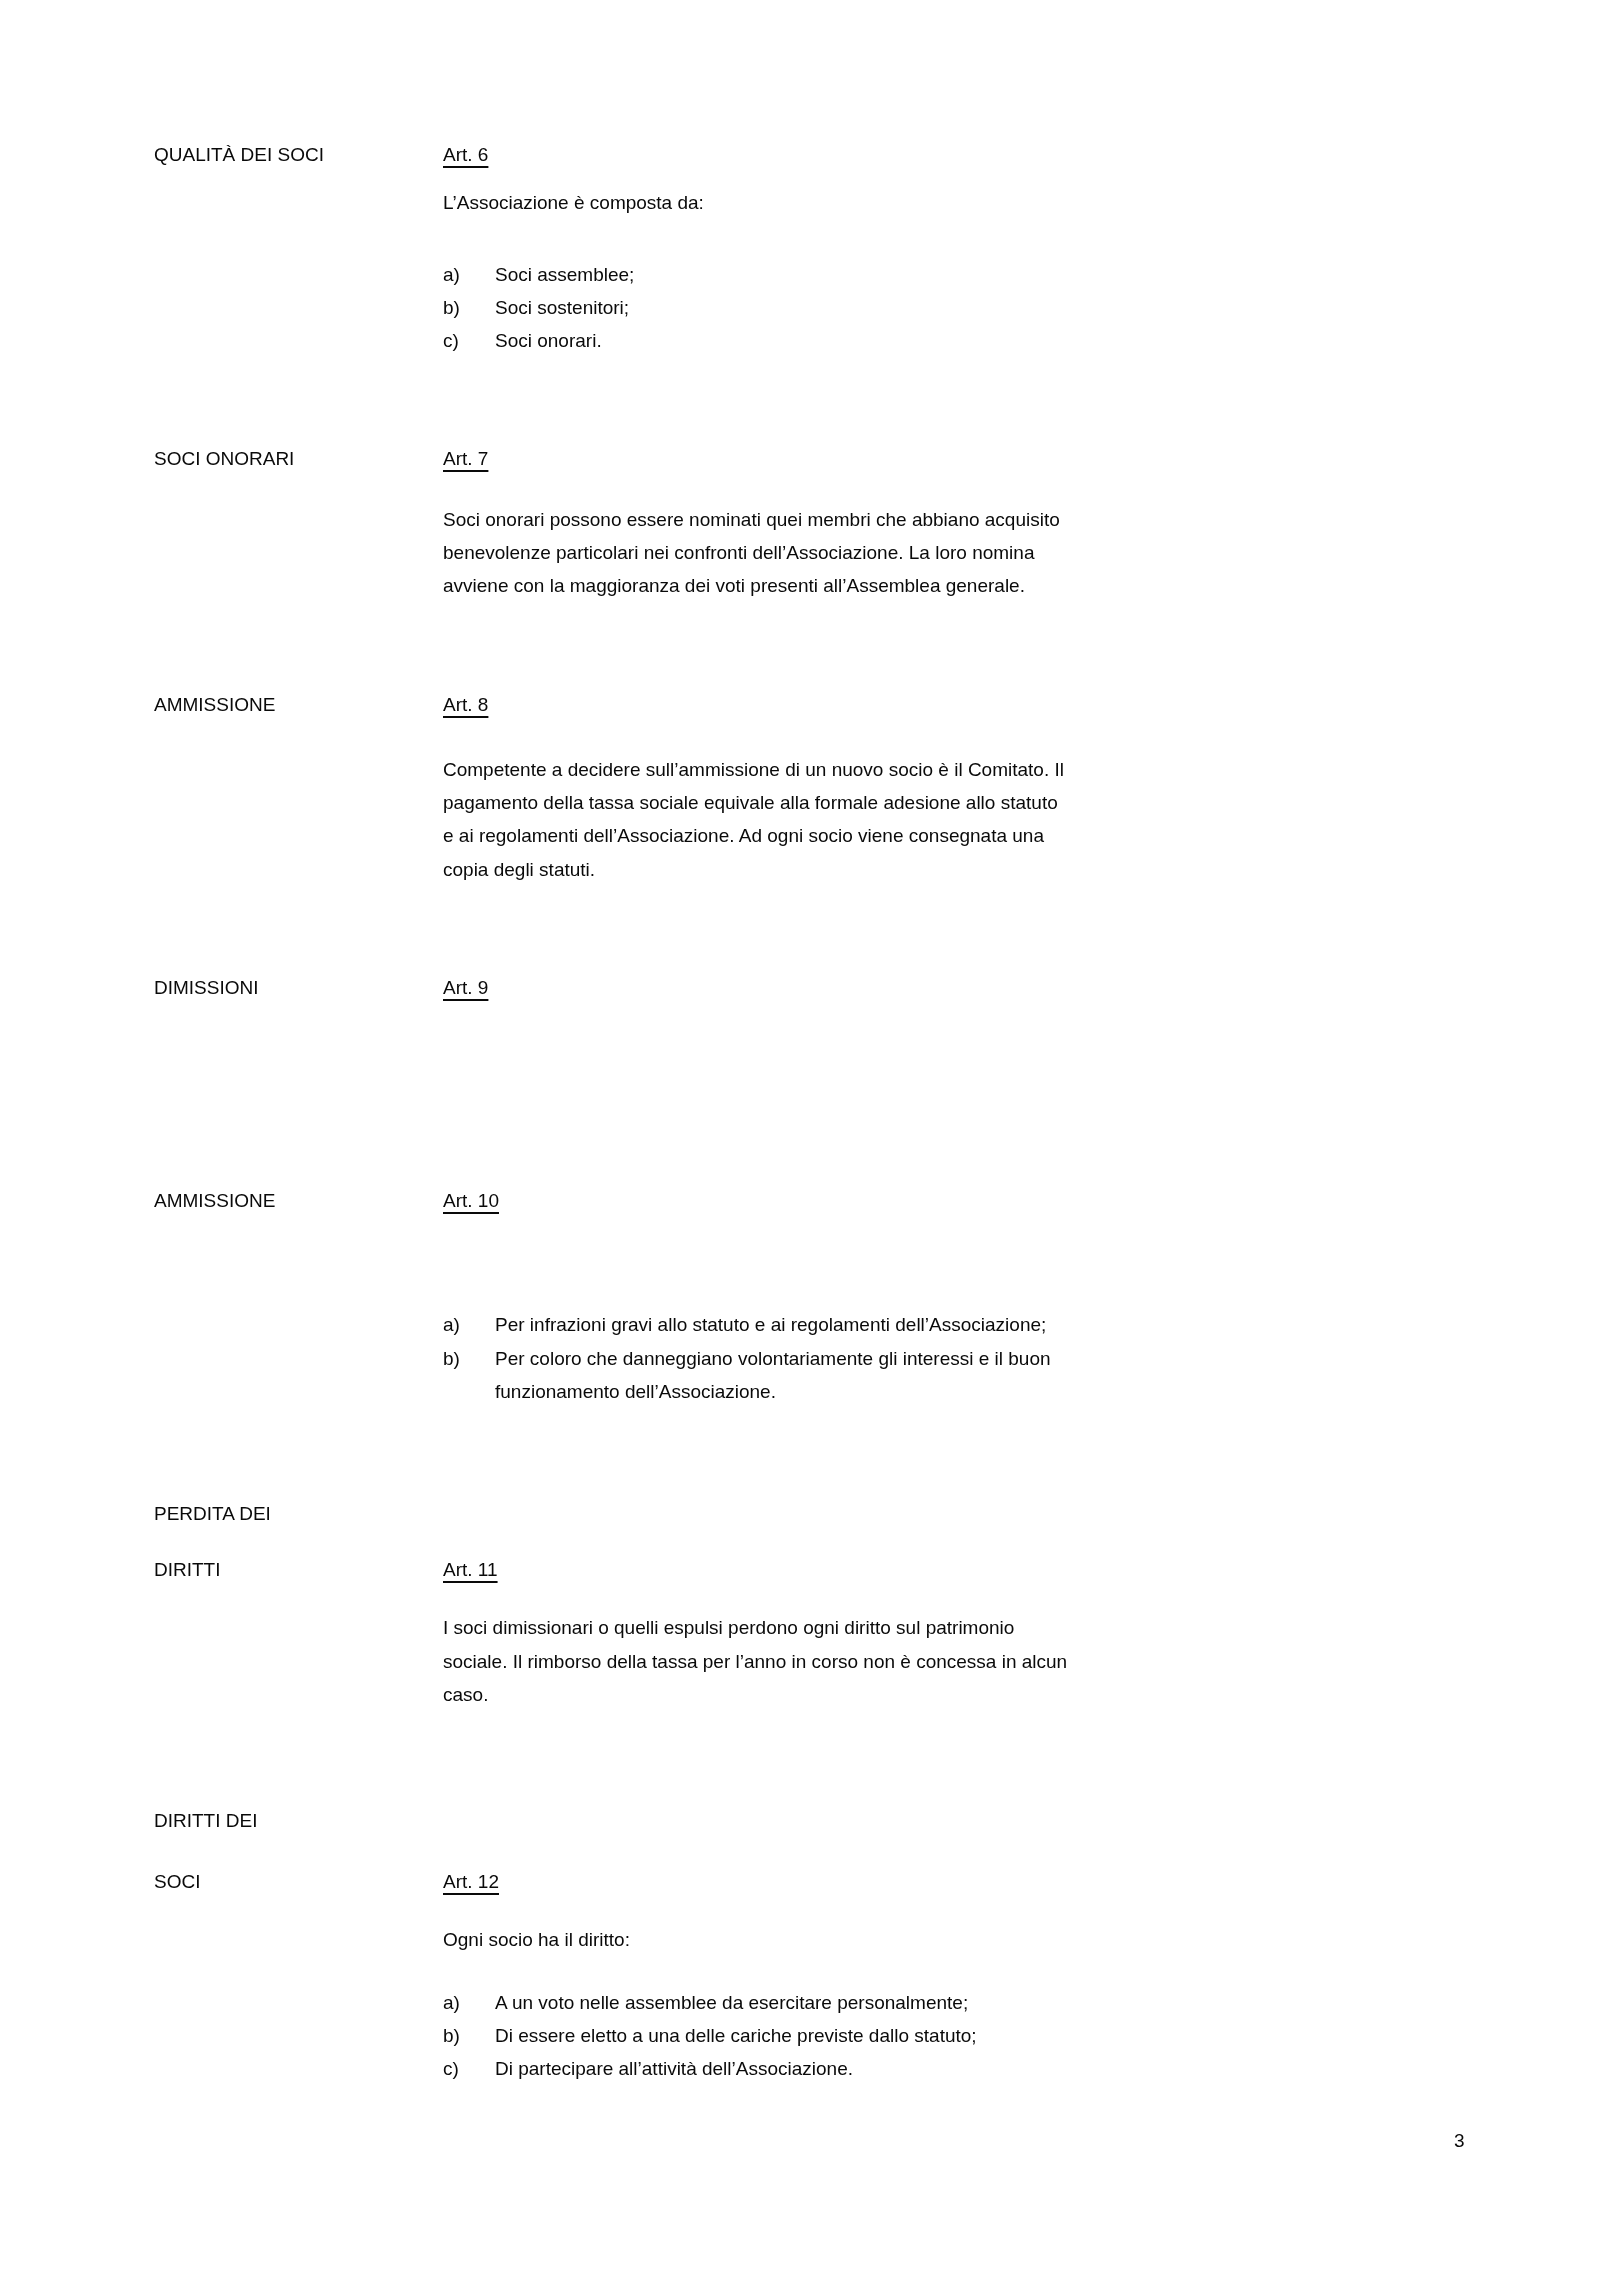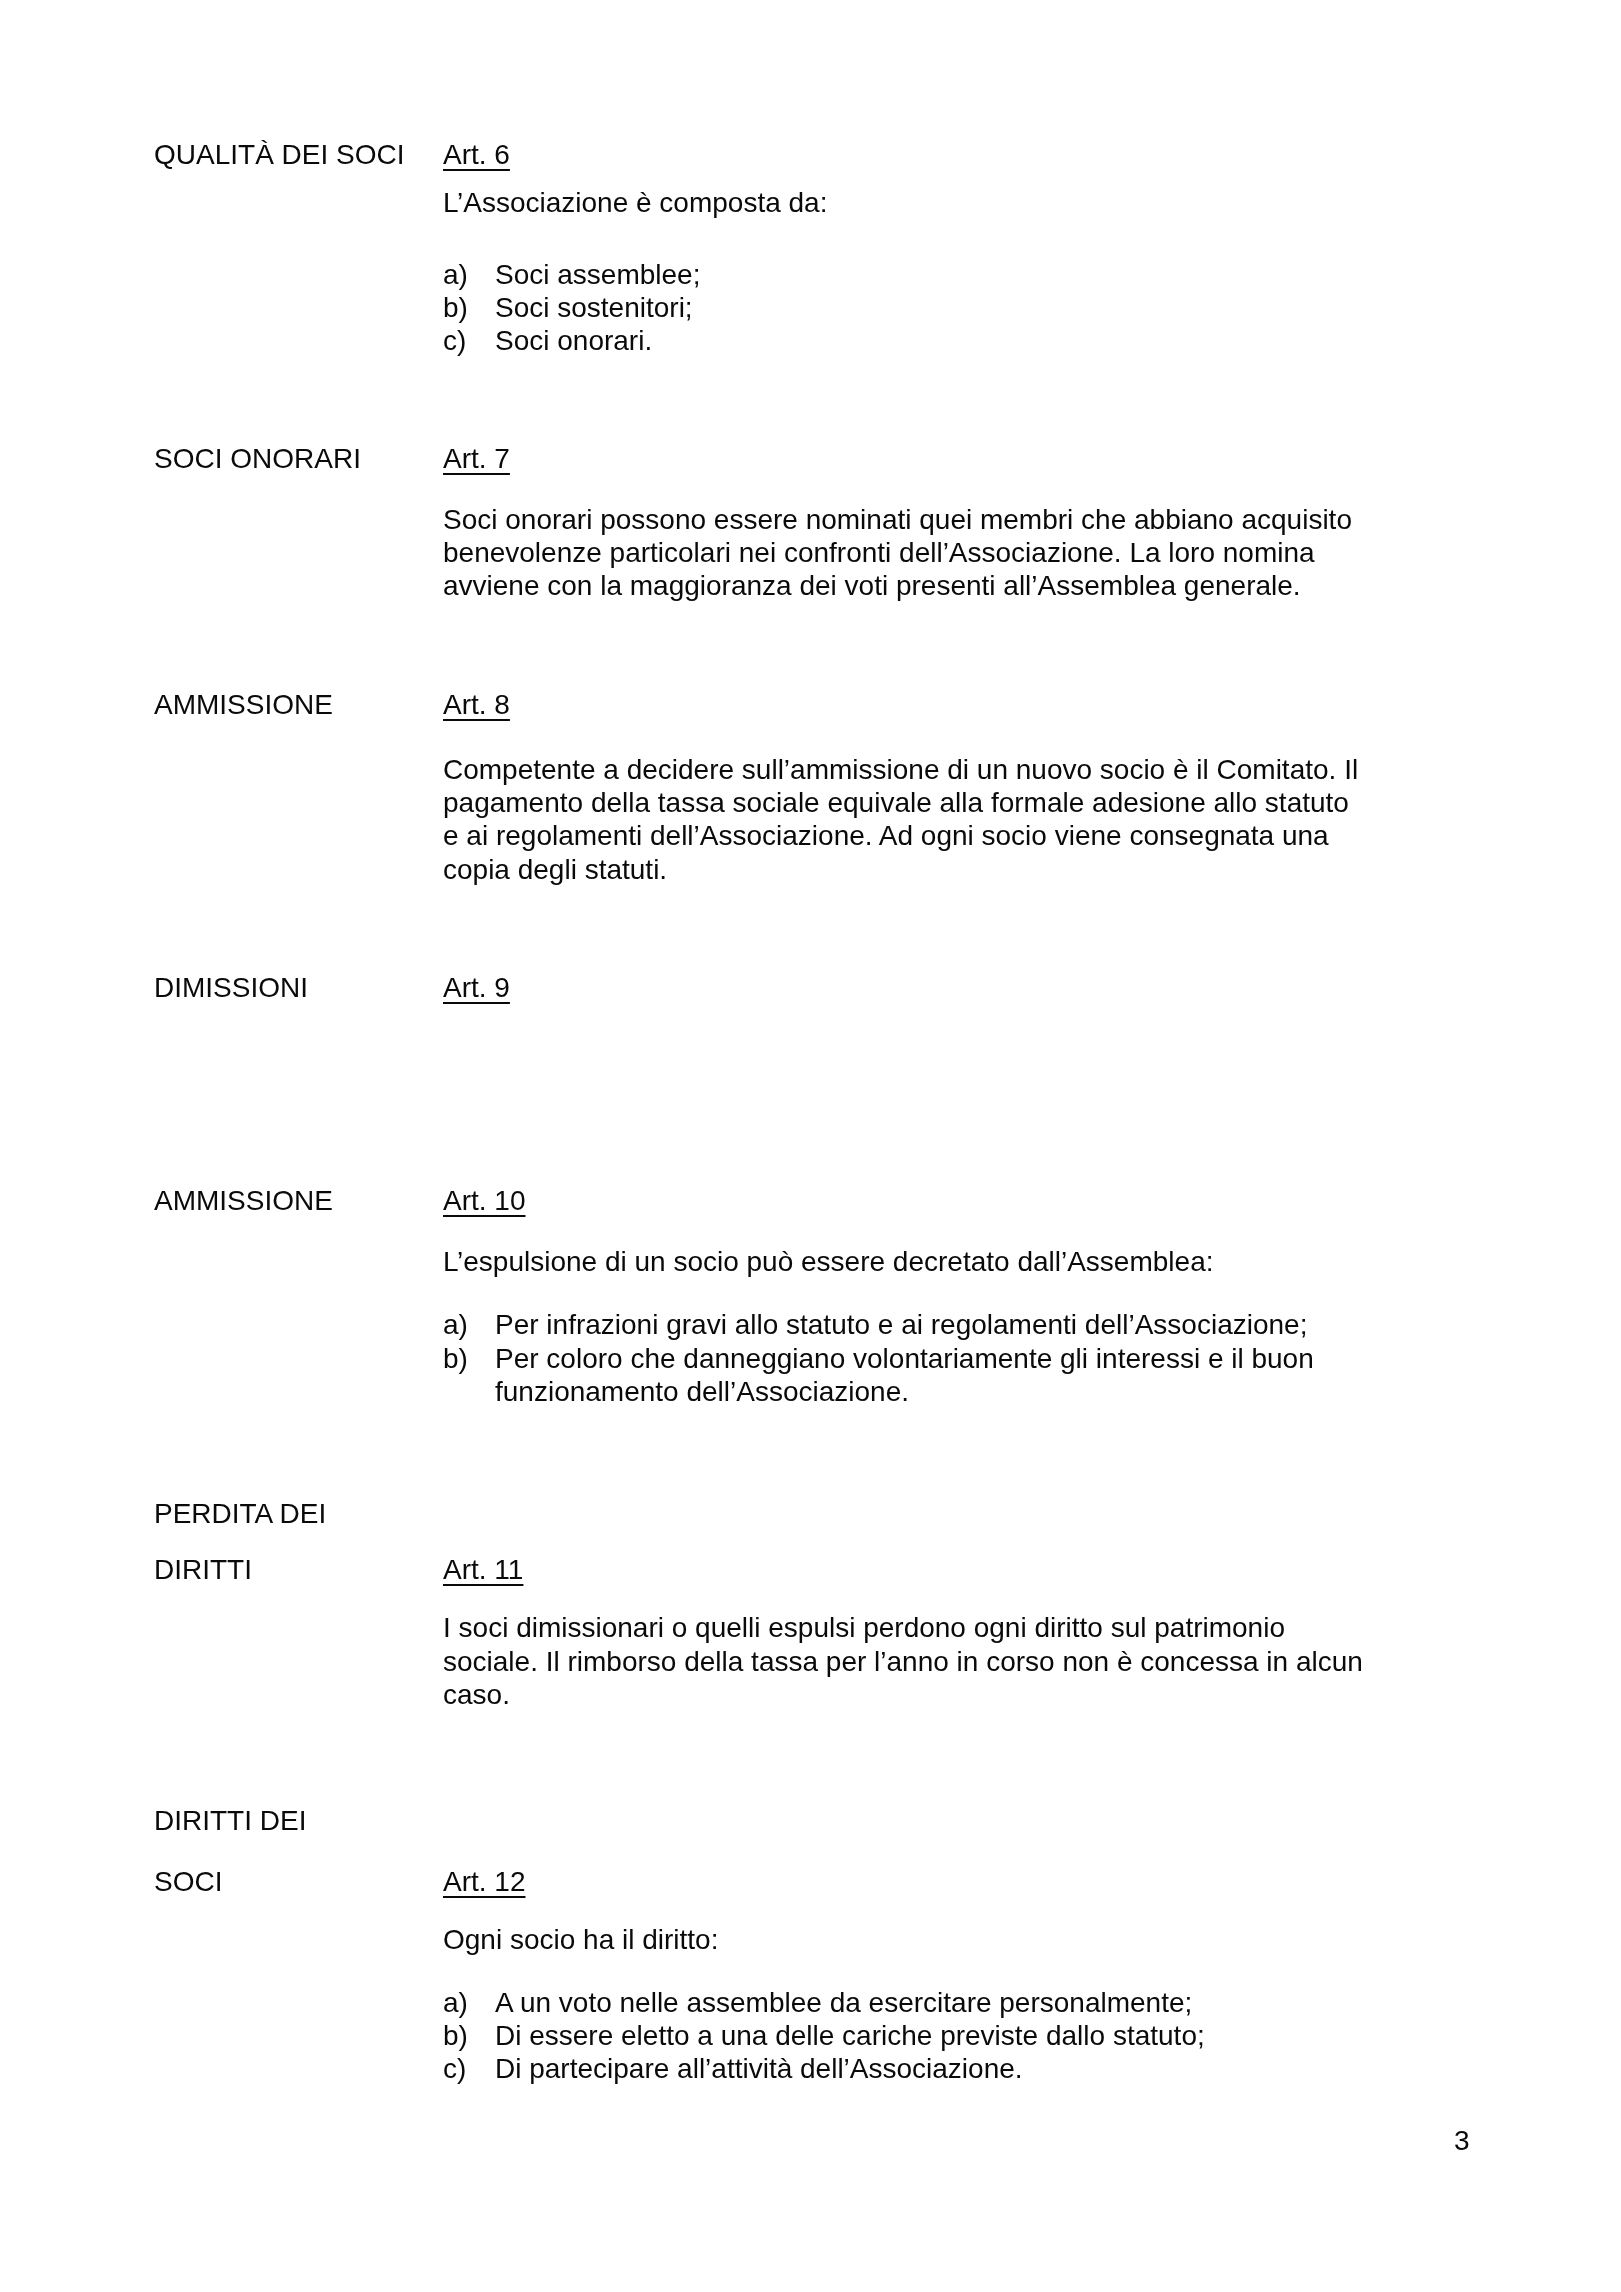--- a/index.html
+++ b/index.html
@@ -6,21 +6,21 @@
     margin: 0;
     padding: 0;
     background: #ffffff;
   }
   .page {
     position: relative;
     width: 1621px;
     height: 2293px;
     background: #ffffff;
     font-family: "Liberation Sans", "DejaVu Sans", sans-serif;
-    font-size: 28px;
+    font-size: 19px;
     line-height: 33px;
     color: #0a0a0a;
     overflow: hidden;
   }
   .t {
     position: absolute;
     white-space: nowrap;
   }
   .lbl  { left: 154px; }
   .art  {
@@ -67,21 +67,20 @@
   <div class="t body" style="top:786px">pagamento della tassa sociale equivale alla formale adesione allo statuto</div>
   <div class="t body" style="top:753px">Competente a decidere sull’ammissione di un nuovo socio è il Comitato. Il</div>
   <div class="t body" style="top:819px">e ai regolamenti dell’Associazione. Ad ogni socio viene consegnata una</div>
   <div class="t body" style="top:853px">copia degli statuti.</div>
 
   <div class="t lbl" style="top:971px">DIMISSIONI</div>
   <div class="t art" style="top:971px">Art. 9</div>
 
   <div class="t lbl" style="top:1184px">AMMISSIONE</div>
   <div class="t art" style="top:1184px">Art. 10</div>
-  <div class="t body" style="top:1245px">L’espulsione di un socio può essere decretato dall’Assemblea:</div>
   <div class="t item" style="top:1308px">
     <span class="m">a)</span>
     <span>Per infrazioni gravi allo statuto e ai regolamenti dell’Associazione;</span>
   </div>
   <div class="t item" style="top:1342px">
     <span class="m">b)</span>
     <span>Per coloro che danneggiano volontariamente gli interessi e il buon</span>
   </div>
   <div class="t cont" style="top:1375px">funzionamento dell’Associazione.</div>
 

